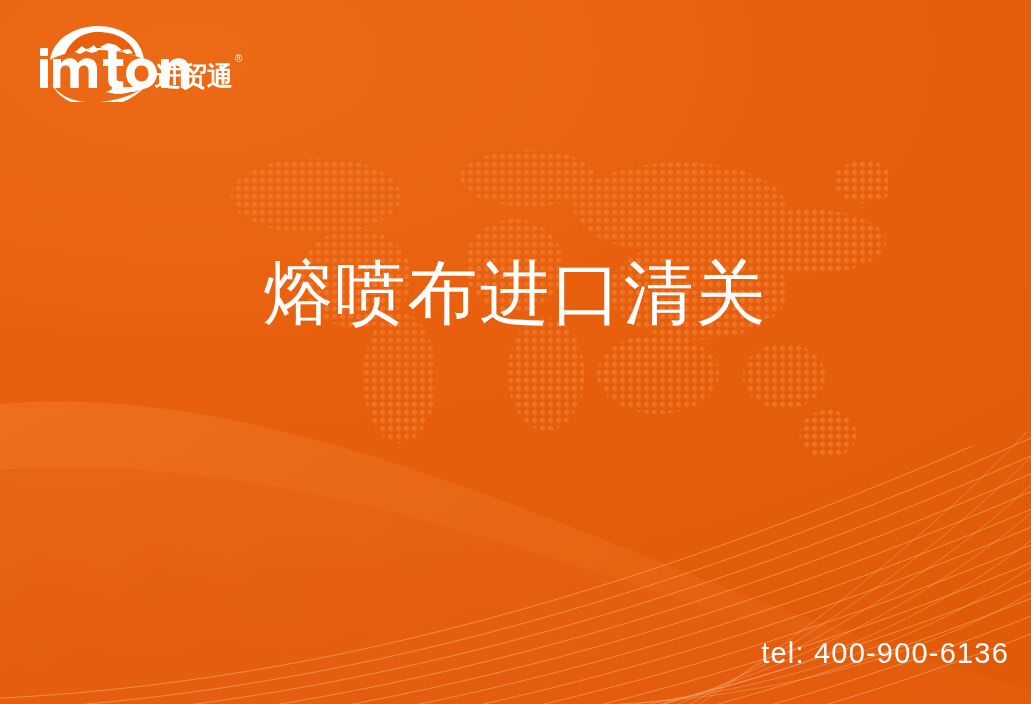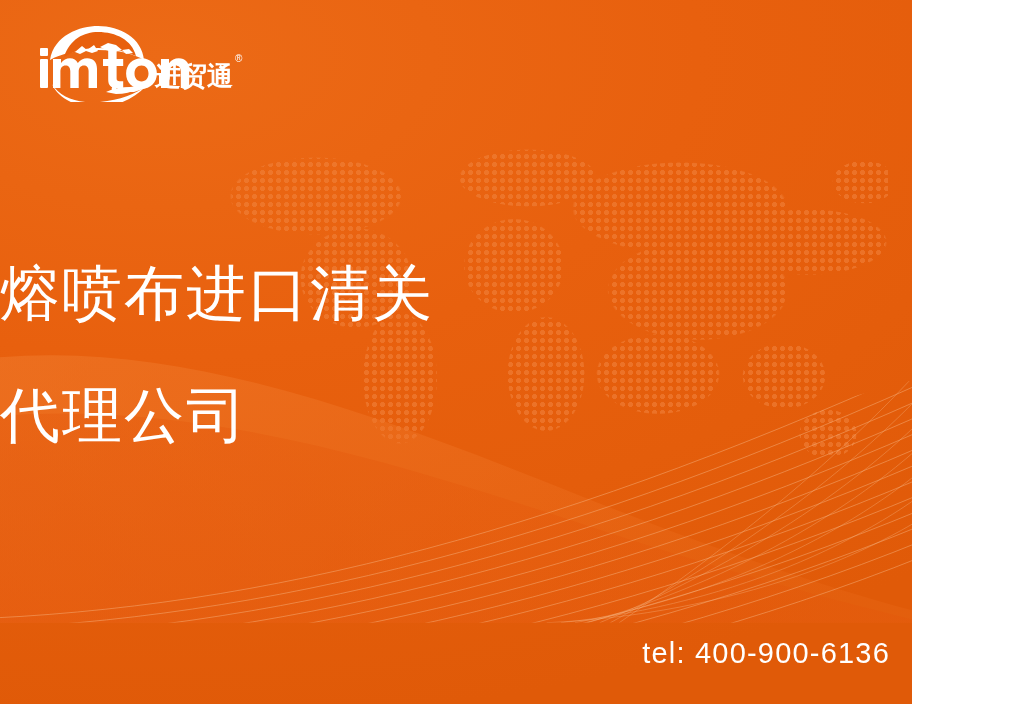--- a/index.html
+++ b/index.html
@@ -6,21 +6,21 @@
     margin: 0;
     padding: 0;
     background: #ffffff;
   }
   body {
     font-family: "Liberation Sans", "DejaVu Sans", sans-serif;
   }
 
   .banner {
     position: relative;
-    width: 912px;
+    width: 1031px;
     height: 704px;
     overflow: hidden;
     background: #e8600e;
   }
 
   
   .bg-base {
     position: absolute;
     inset: 0;
     background:
@@ -81,24 +81,24 @@
     width: 212px;
     height: 76px;
   }
 
   
   .headline {
     position: absolute;
     left: 0;
     right: 0;
     top: 232px;
-    text-align: left;
+    text-align: center;
     color: #ffffff;
     font-family: "DejaVu Sans", "Liberation Sans", sans-serif;
-    font-size: 60px;
+    font-size: 70px;
     line-height: 122px;
     font-weight: 400;
     letter-spacing: 2px;
     white-space: nowrap;
   }
   .headline-line { display: block; }
 
   
   .phone {
     position: absolute;
@@ -197,18 +197,17 @@
     <g fill="#ffffff">
       <path d="M18 58 C 26 72 46 78 66 76 C 86 74 102 68 112 60 C 100 73 84 80 64 81 C 42 82 24 72 18 58 Z"></path>
       <path d="M72 66 C 82 61 94 60 104 63 C 98 66 90 68 82 68 Z"></path>
       <path d="M88 62 L104 60 L112 62 L100 66 L88 66 Z"></path>
       <circle cx="80" cy="63" r="2.4"></circle>
     </g>
   </svg>
 
   <div class="headline">
     <span class="headline-line">熔喷布进口清关</span>
-    <span class="headline-line">代理公司</span>
   </div>
 
   <div class="phone">tel: 400-900-6136</div>
 
 </div>
 
 </body></html>

